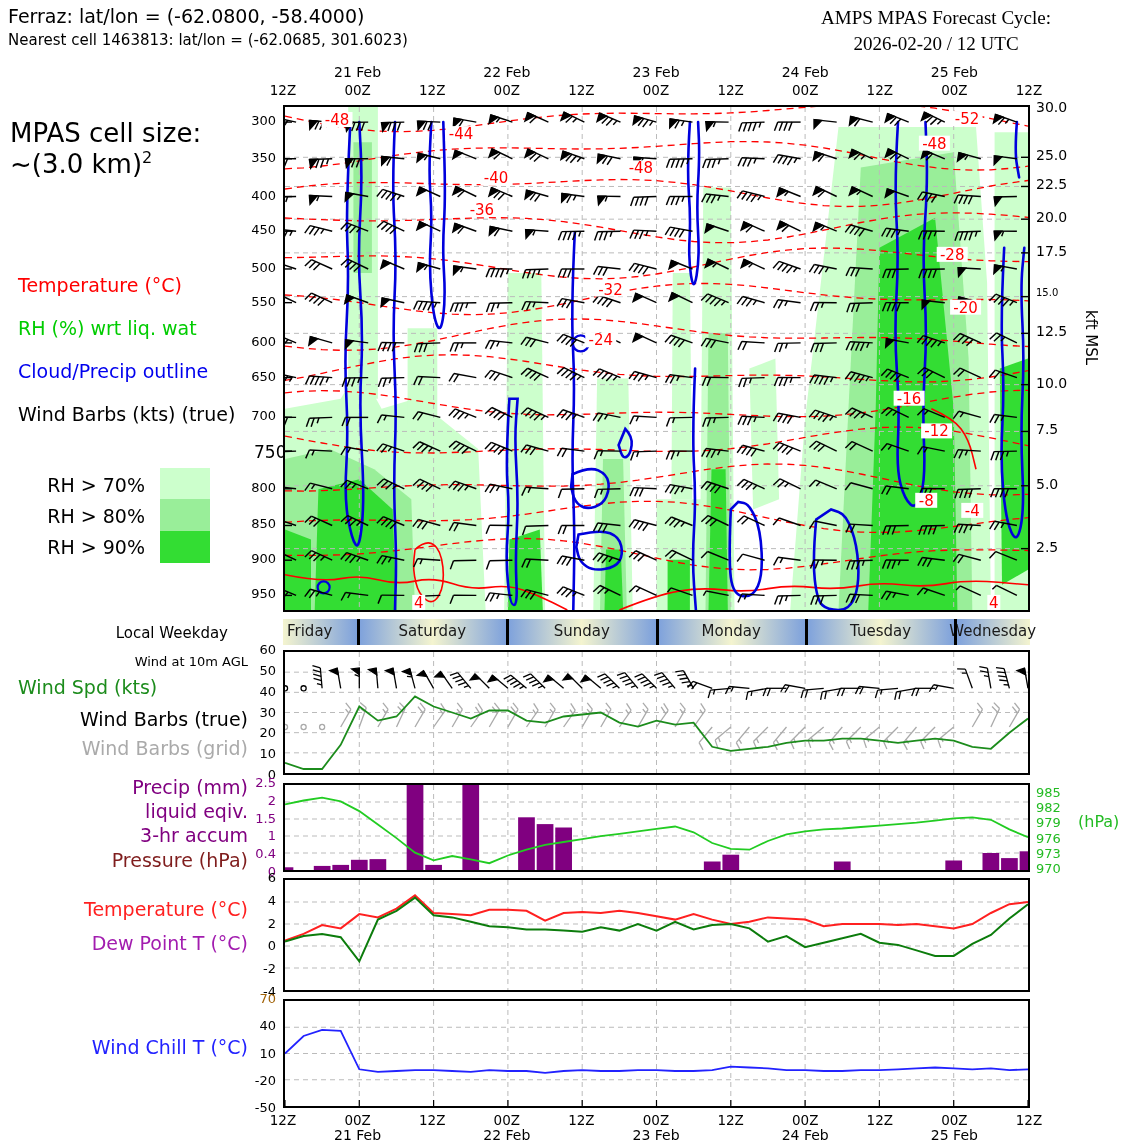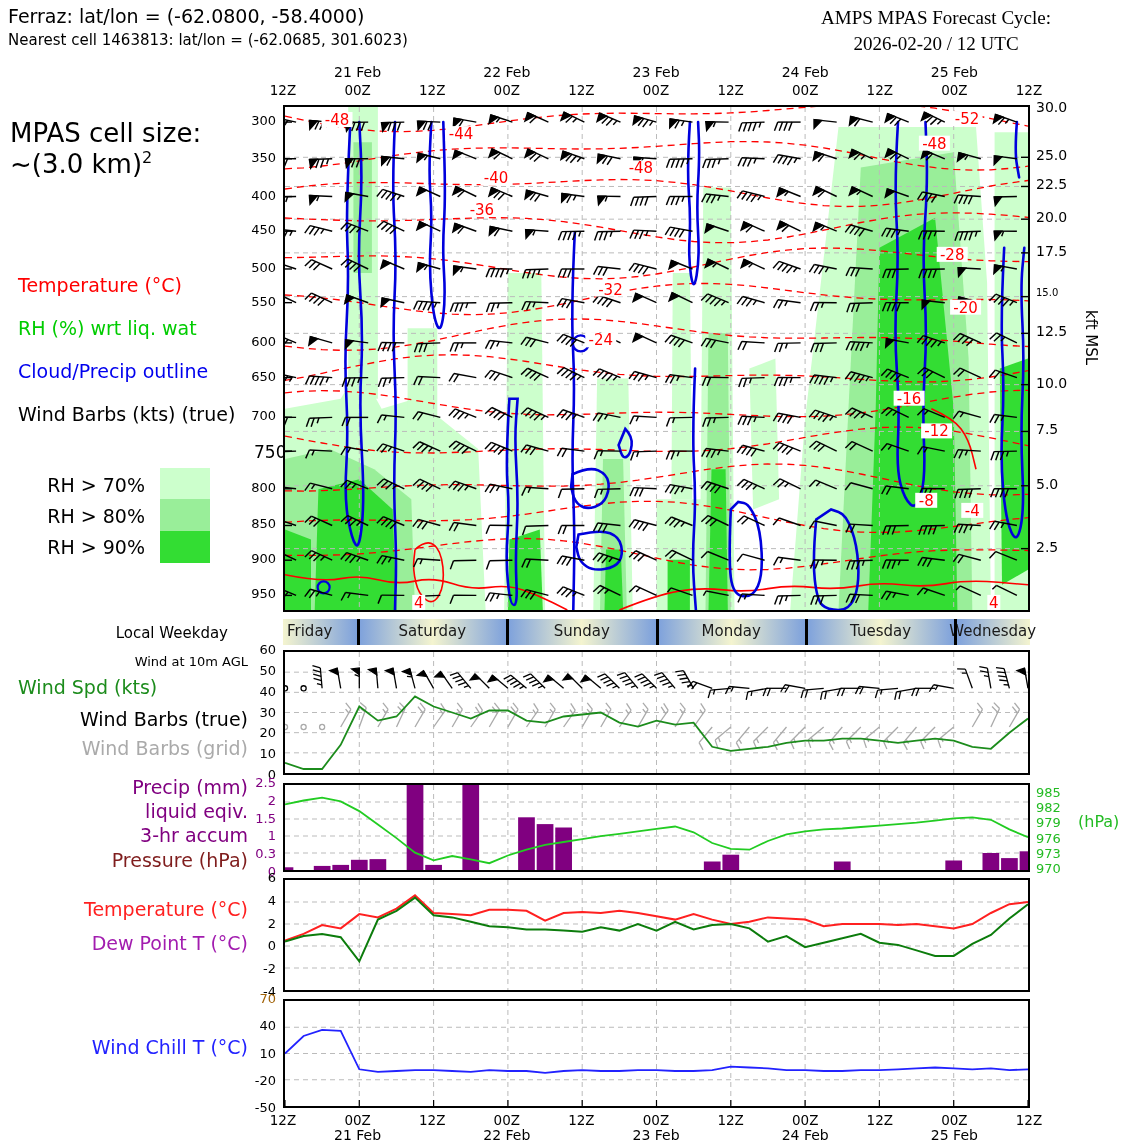--- a/index.html
+++ b/index.html
@@ -2523,21 +2523,21 @@
       <div class="abs" style="left:243px;top:662.8333333333334px;width:33px;text-align:right;font-size:13px;color:#000;">50</div>
       <div class="abs" style="left:243px;top:683.6666666666666px;width:33px;text-align:right;font-size:13px;color:#000;">40</div>
       <div class="abs" style="left:243px;top:704.5px;width:33px;text-align:right;font-size:13px;color:#000;">30</div>
       <div class="abs" style="left:243px;top:725.3333333333334px;width:33px;text-align:right;font-size:13px;color:#000;">20</div>
       <div class="abs" style="left:243px;top:746.1666666666666px;width:33px;text-align:right;font-size:13px;color:#000;">10</div>
       <div class="abs" style="left:243px;top:767px;width:33px;text-align:right;font-size:13px;color:#000;">0</div>
       <div class="abs" style="left:243px;top:775px;width:33px;text-align:right;font-size:13px;color:#800080;">2.5</div>
       <div class="abs" style="left:243px;top:792.8px;width:33px;text-align:right;font-size:13px;color:#800080;">2</div>
       <div class="abs" style="left:243px;top:810.6px;width:33px;text-align:right;font-size:13px;color:#800080;">1.5</div>
       <div class="abs" style="left:243px;top:828.4px;width:33px;text-align:right;font-size:13px;color:#800080;">1</div>
-      <div class="abs" style="left:243px;top:846.2px;width:33px;text-align:right;font-size:13px;color:#800080;">0.3</div>
+      <div class="abs" style="left:243px;top:846.2px;width:33px;text-align:right;font-size:13px;color:#800080;">0.4</div>
       <div class="abs" style="left:243px;top:864px;width:33px;text-align:right;font-size:13px;color:#800080;">0</div>
       <div class="abs" style="left:1036px;top:785.1136363636364px;width:40px;font-size:13px;color:#22bb22;">985</div>
       <div class="abs" style="left:1036px;top:800.2840909090909px;width:40px;font-size:13px;color:#22bb22;">982</div>
       <div class="abs" style="left:1036px;top:815.4545454545454px;width:40px;font-size:13px;color:#22bb22;">979</div>
       <div class="abs" style="left:1036px;top:830.6249999999999px;width:40px;font-size:13px;color:#22bb22;">976</div>
       <div class="abs" style="left:1036px;top:845.7954545454545px;width:40px;font-size:13px;color:#22bb22;">973</div>
       <div class="abs" style="left:1036px;top:860.965909090909px;width:40px;font-size:13px;color:#22bb22;">970</div>
       <div class="abs" style="left:243px;top:870px;width:33px;text-align:right;font-size:13px;color:#000;">6</div>
       <div class="abs" style="left:243px;top:892.8px;width:33px;text-align:right;font-size:13px;color:#000;">4</div>
       <div class="abs" style="left:243px;top:915.6px;width:33px;text-align:right;font-size:13px;color:#000;">2</div>

